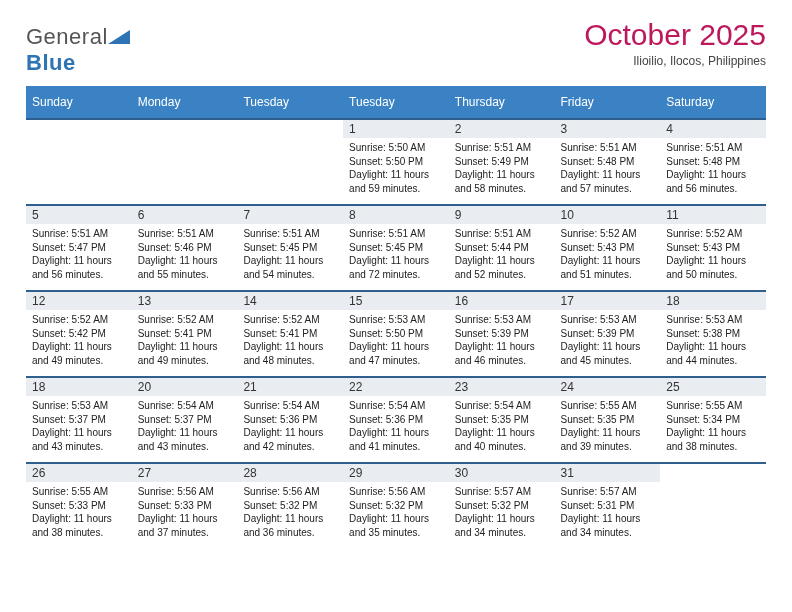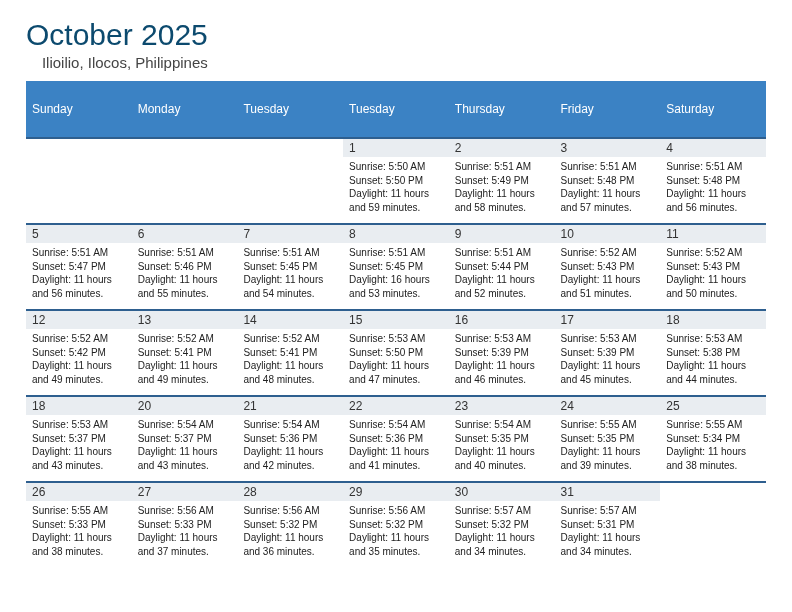--- a/index.html
+++ b/index.html
@@ -4,34 +4,41 @@
 <style>
   * { box-sizing: border-box; margin: 0; padding: 0; }
   body { width: 792px; height: 612px; font-family: Arial, Helvetica, sans-serif; background: #fff; color: #222; }
   .page { padding: 18px 26px 10px 26px; }
   .header { display: flex; justify-content: space-between; align-items: flex-start; margin-bottom: 10px; }
   .logo { display: flex; align-items: center; gap: 4px; margin-top: 6px; }
   .logo-text { font-size: 22px; color: #555; font-weight: 400; letter-spacing: 0.5px; }
   .logo-text .blue { color: #2e74b5; font-weight: 600; }
   .logo-mark { width: 22px; height: 16px; }
   .title-block { text-align: right; }
-  .title { font-size: 30px; color: #0c4a6e; font-weight: 400; }
-  .subtitle { font-size: 15px; color: #444; margin-top: 2px; }
+  .title { font-size: 30px; color: #be185d; font-weight: 400; }
+  .subtitle { font-size: 12px; color: #444; margin-top: 2px; }
   .calendar { width: 100%; border-collapse: collapse; table-layout: fixed; }
-  .calendar th { background: #3b82c4; color: #fff; font-weight: 400; font-size: 12px; text-align: left; padding: 21px 6px; }
+  .calendar th { background: #3b82c4; color: #fff; font-weight: 400; font-size: 12px; text-align: left; padding: 9px 6px; }
   .calendar td { vertical-align: top; border-top: 2px solid #2e5f8f; padding: 0; height: 86px; }
   .daynum { background: #e9edf1; font-size: 12px; color: #333; padding: 2px 6px; }
   .daytext { font-size: 10px; line-height: 1.35; padding: 3px 6px 4px 6px; color: #222; }
   .empty .daynum, .empty .daytext { background: transparent; min-height: 14px; }
 </style>
 </head>
 <body>
 
 <div class="page">
   <div class="header">
+    <div class="logo">
+      <span class="logo-text">
+        <span>General</span><svg class="logo-mark" viewBox="0 0 22 16">
+            <polygon points="0,16 22,16 22,2" fill="#2e74b5"></polygon>
+          </svg><br><span class="blue">Blue</span>
+      </span>
+    </div>
     <div class="title-block">
       <div class="title">October 2025</div>
       <div class="subtitle">Ilioilio, Ilocos, Philippines</div>
     </div>
   </div>
 
   <table class="calendar">
     <thead>
         <tr id="weekday-row">
           <th>Sunday</th>
@@ -113,21 +120,21 @@
               <div>Sunrise: 5:51 AM</div>
               <div>Sunset: 5:45 PM</div>
               <div>Daylight: 11 hours and 54 minutes.</div>
             </div>
           </td>
           <td>
             <div class="daynum">8</div>
             <div class="daytext">
               <div>Sunrise: 5:51 AM</div>
               <div>Sunset: 5:45 PM</div>
-              <div>Daylight: 16 hours and 53 minutes.</div>
+              <div>Daylight: 11 hours and 72 minutes.</div>
             </div>
           </td>
           <td>
             <div class="daynum">9</div>
             <div class="daytext">
               <div>Sunrise: 5:51 AM</div>
               <div>Sunset: 5:44 PM</div>
               <div>Daylight: 11 hours and 52 minutes.</div>
             </div>
           </td>

